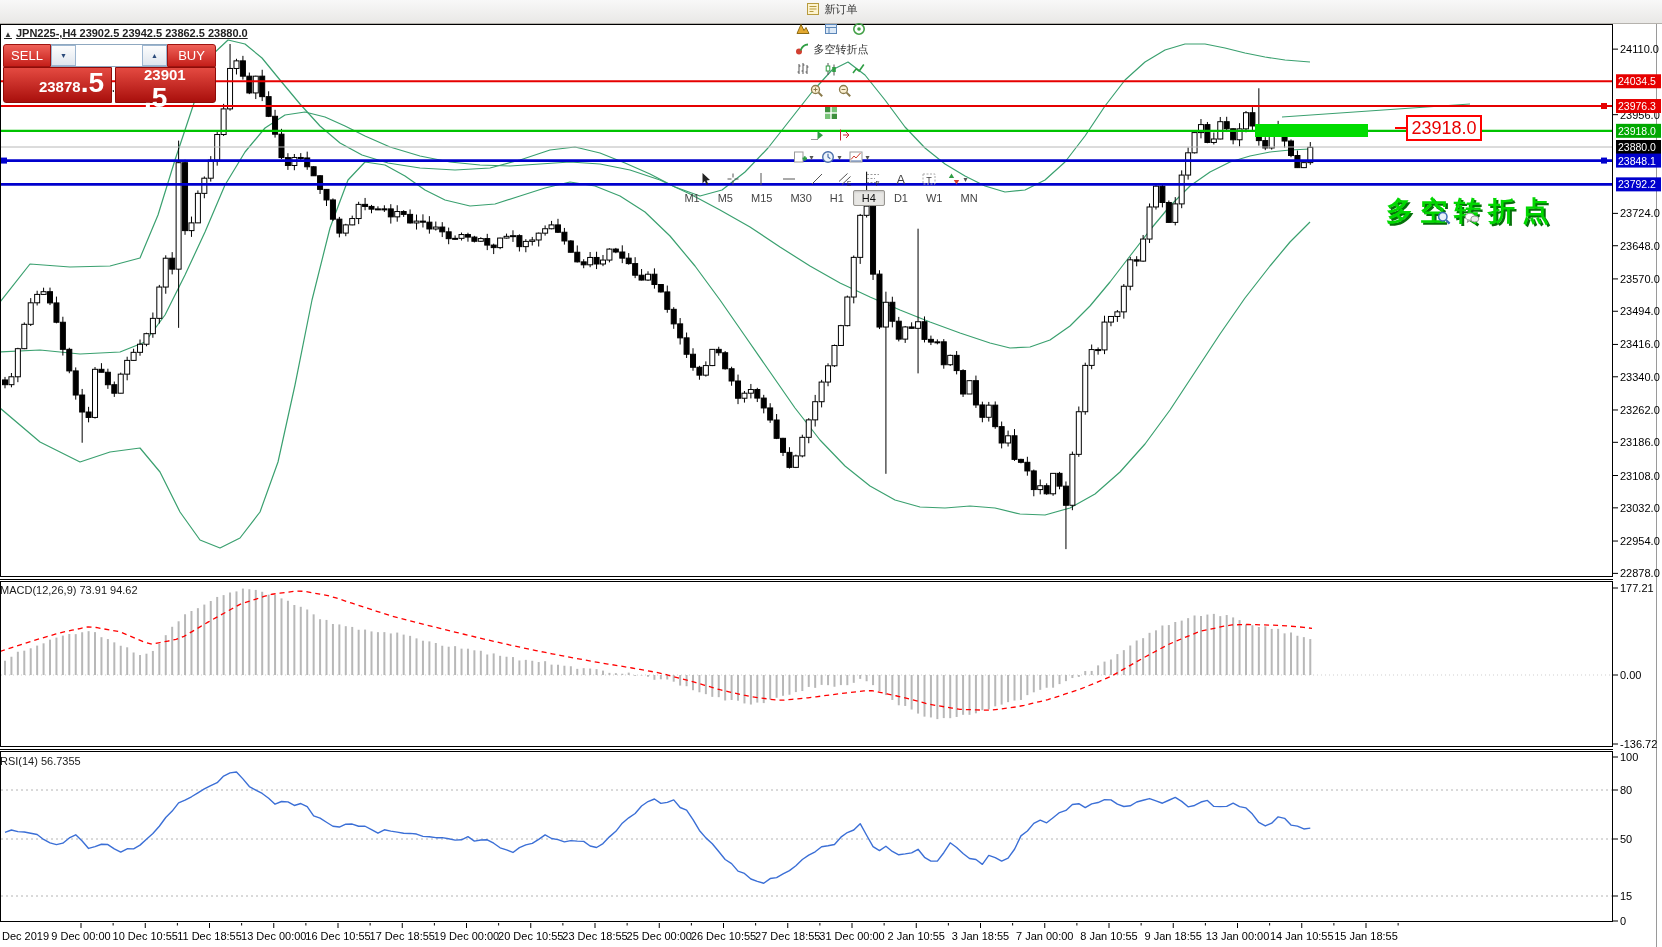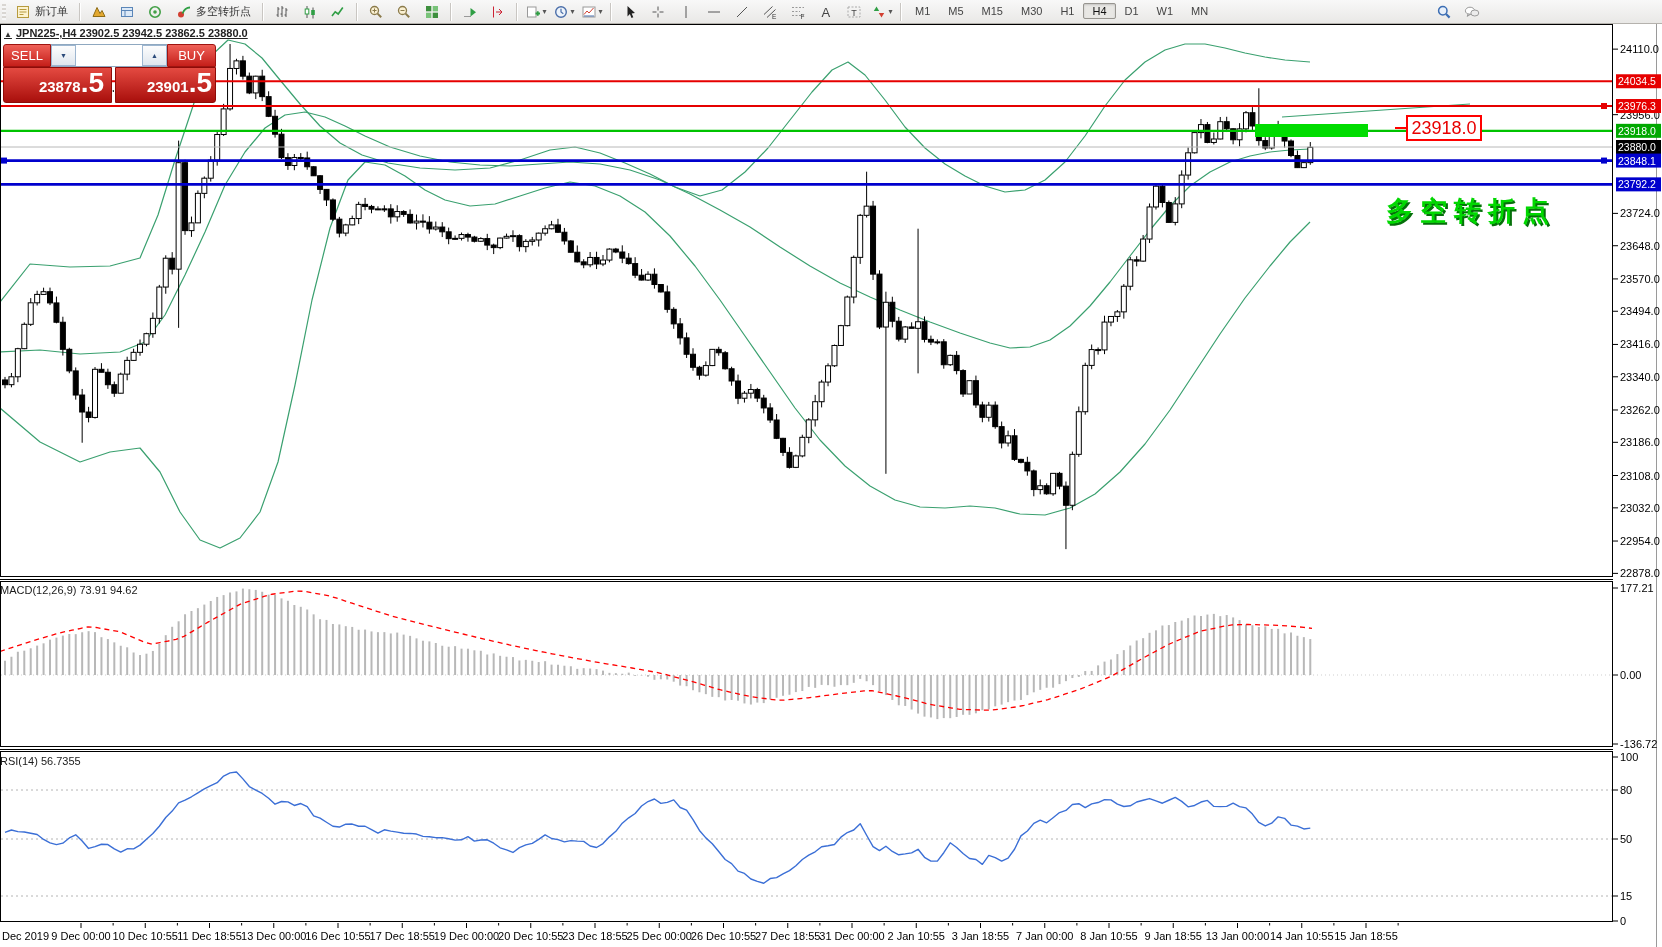--- a/index.html
+++ b/index.html
@@ -1,21 +1,21 @@
 <!DOCTYPE html>
 <html><head>
 <meta charset="utf-8">
 <style>
   html,body{margin:0;padding:0;background:#fff;width:1662px;height:947px;overflow:hidden;
     font-family:"Liberation Sans",sans-serif;-webkit-font-smoothing:antialiased;}
   #stage{position:relative;width:1662px;height:947px;background:#fff;}
   
   #toolbar{position:absolute;left:0;top:0;width:1662px;height:23px;z-index:30;
     background:linear-gradient(#f8f8f8,#e9e8e6);border-bottom:1px solid #b5b2ad;
-    display:flex;align-items:center;font-size:11px;color:#333;}
+    display:flex;align-items:center;font-size:11px;color:#333;flex-direction:column;}
   .tb-sep{width:0;height:18px;border-left:1px solid #c9c6c2;border-right:1px solid #fff;margin:0 4px;}
   .tb-grip{width:4px;height:16px;margin:0 2px;
     background:repeating-linear-gradient(#d9d6d2 0 2px,#f6f6f6 2px 4px);}
   .tb-btn{height:20px;min-width:22px;display:flex;align-items:center;justify-content:center;
     padding:0 2px;border:1px solid transparent;border-radius:2px;cursor:default;}
   .tb-text{padding:0 6px;gap:4px;white-space:nowrap;}
   .tb-caret{font-size:8px;color:#555;margin-left:1px;}
   .tf{padding:1px 8px;height:17px;line-height:17px;color:#444;border:1px solid transparent;border-radius:2px;}
   .tf.active{background:#e8e7e4;border-color:#979590;box-shadow:inset 0 1px 2px rgba(0,0,0,.15);color:#111;}
   .tb-right{margin-left:auto;margin-right:176px;display:flex;align-items:center;}
@@ -31,21 +31,21 @@
   .ocp-vol{width:116px;display:flex;border-top:1px solid #8fa8c0;border-bottom:1px solid #8fa8c0;background:#fff;}
   .vol-btn{width:23px;background:linear-gradient(#fdfdfd,#dfe6ee);border:1px solid #9db6d0;
     display:flex;align-items:center;justify-content:center;font-size:7px;color:#2a4a7a;}
   .vol-input{flex:1;border:none;outline:none;text-align:center;font-size:13px;color:#222;width:60px;margin-top:45px;}
   .ocp-row2{display:flex;height:36px;margin-top:0px;}
   .ocp-price{color:#fff;display:flex;align-items:baseline;justify-content:center;
     background:linear-gradient(#e44a41,#a90f0c);border:1px solid #8e0b08;}
   .ocp-price .main{font-size:15px;font-weight:bold;padding-top:8px;margin-left:28px;}
   .ocp-price .pips{font-size:28px;font-weight:bold;line-height:30px;}
   .ocp-price-sell{width:108px;margin-right:3px;border-radius:0 0 0 3px;}
-  .ocp-price-buy{width:100px;border-radius:0 0 3px 0;}
+  .ocp-price-buy{width:100px;border-radius:0 0 3px 0;flex-direction:column;}
   #macd-label,#rsi-label{position:absolute;left:0;z-index:20;font-size:11px;color:#1a1a1a;}
   #macd-label{top:584px;}
   #rsi-label{top:755px;}
   #cn-note{position:absolute;left:1386px;top:193px;z-index:21;font-size:27px;font-weight:bold;
     color:#00d800;text-shadow:2px 2px 0 #05700a;letter-spacing:7px;white-space:nowrap;}
   #price-box{position:absolute;left:1406px;top:115px;width:72px;height:22px;z-index:22;
     background:#fff;border:2px solid #ff0000;color:#e80000;font-size:18px;
     display:flex;align-items:center;justify-content:center;}
   svg text{font-family:"Liberation Sans",sans-serif;}
 </style>

